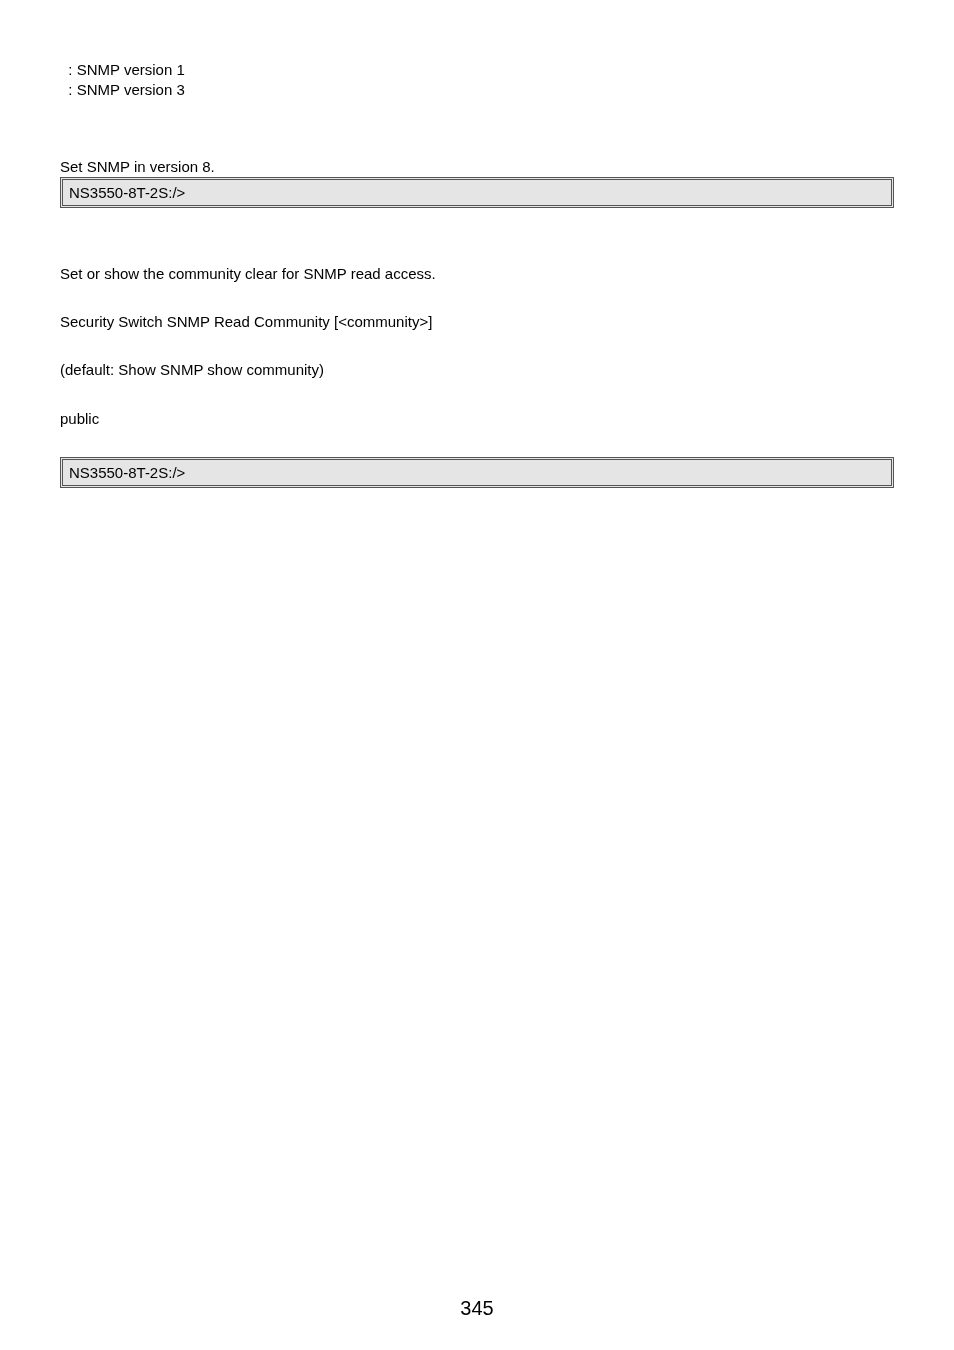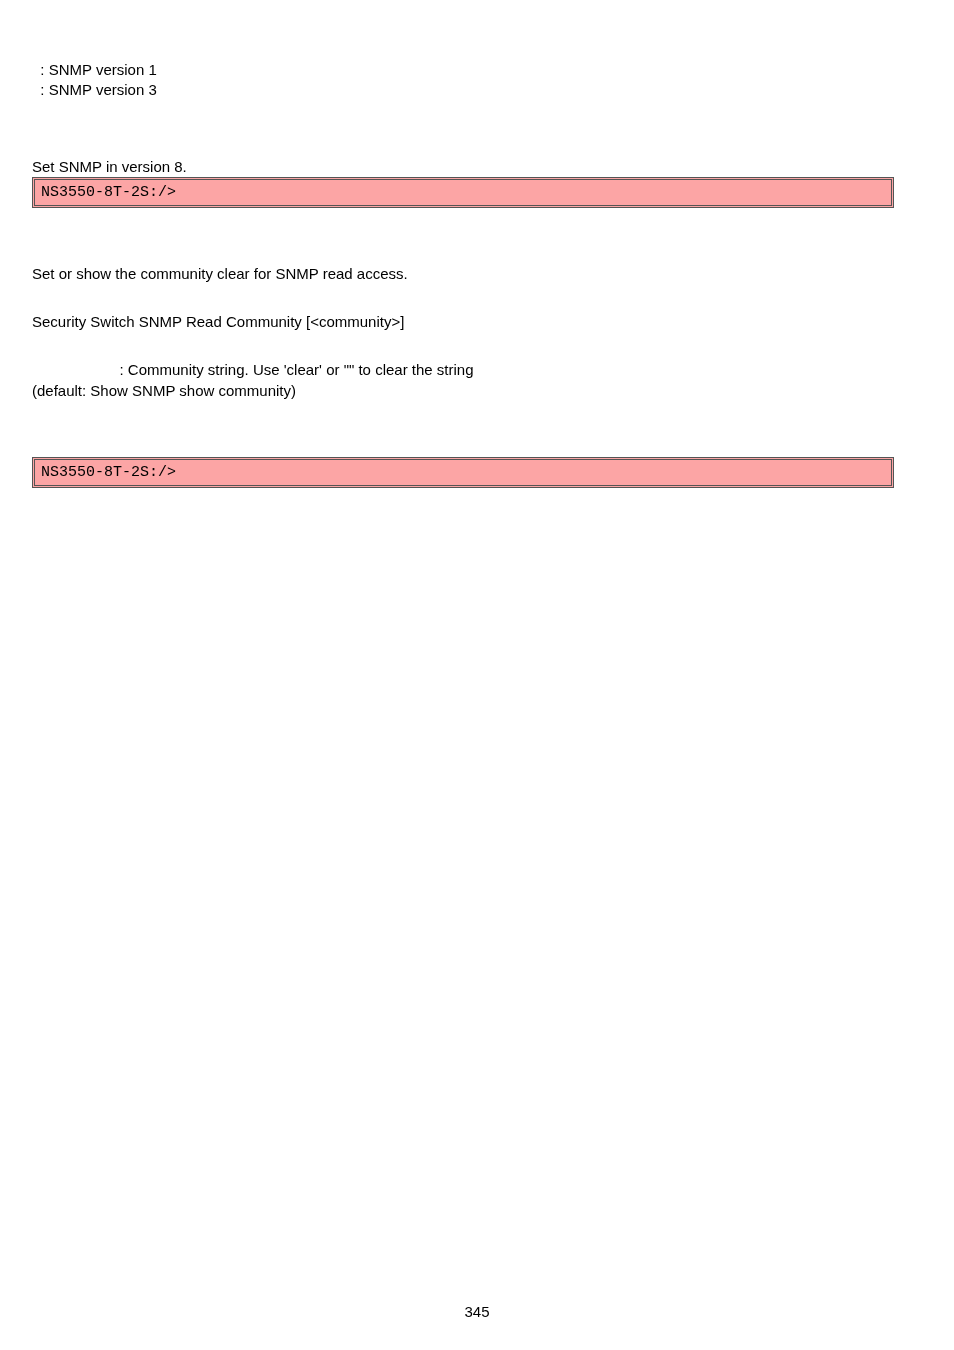--- a/index.html
+++ b/index.html
@@ -5,48 +5,48 @@
   html, body {
     margin: 0;
     padding: 0;
     width: 954px;
     background: #ffffff;
     font-family: Arial, Helvetica, sans-serif;
     font-size: 15px;
     color: #000000;
   }
   .page {
-    padding: 60px 60px 40px 32px;
+    padding: 60px 60px 40px 60px;
     box-sizing: border-box;
     width: 954px;
     min-height: 1350px;
     position: relative;
   }
   .line {
     line-height: 1.35;
   }
   .spacer-md { height: 28px; }
   .spacer-lg { height: 56px; }
   .code-box {
     border: 3px double #555555;
-    background: #fca5a5;
+    background: #e5e5e5;
     padding: 4px 6px;
-    font-family: Liberation Mono, monospace;
+    font-family: Liberation Sans, sans-serif;
     font-size: 15px;
     color: #000000;
     box-sizing: border-box;
     width: 100%;
   }
   .page-number {
     position: absolute;
     bottom: 30px;
     left: 0;
     width: 954px;
     text-align: center;
-    font-size: 15px;
+    font-size: 20px;
     color: #000000;
   }
 </style>
 </head>
 <body>
 
 <div class="page">
 
   <div class="line" style="white-space: pre;">  : SNMP version 1</div>
   <div class="line" style="white-space: pre;">  : SNMP version 3</div>
@@ -65,25 +65,25 @@
   <div class="spacer-lg"></div>
 
   <div class="line">Set or show the community clear for SNMP read access.</div>
 
   <div class="spacer-md"></div>
 
   <div class="line">Security Switch SNMP Read Community [&lt;community&gt;]</div>
 
   <div class="spacer-md"></div>
 
-  <div class="line" style="white-space: pre;">                     : Community string. Use 'clear' or "" to clear the string</div>
   <div class="line">(default: Show SNMP show community)</div>
 
   <div class="spacer-md"></div>
 
+  <div class="line">public</div>
 
   <div class="spacer-md"></div>
 
 
   <div class="code-box">
     <span>NS3550-8T-2S:/&gt;</span>
   </div>
 
   <div class="page-number">345</div>
 </div>

